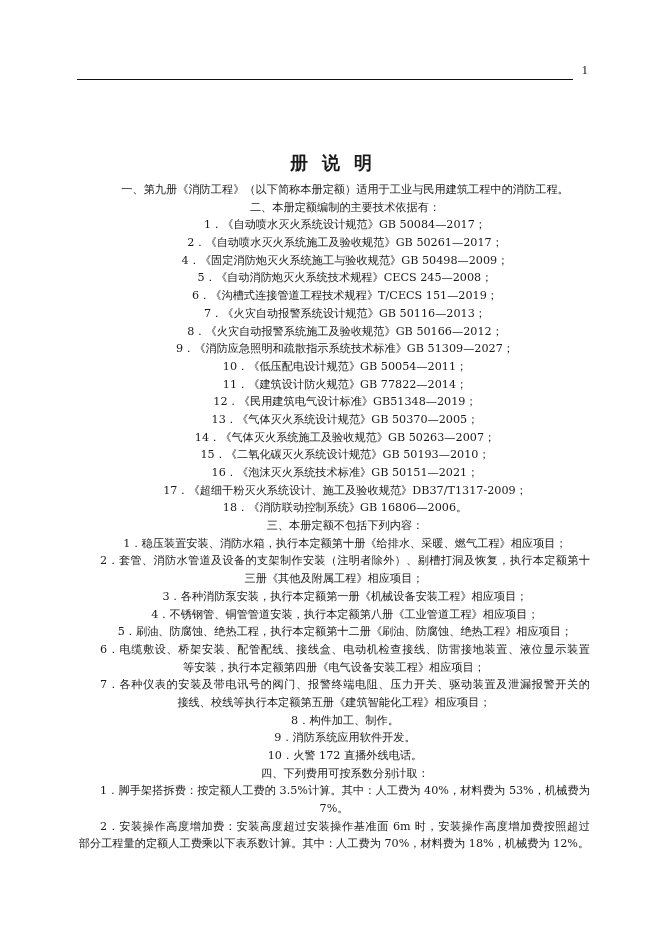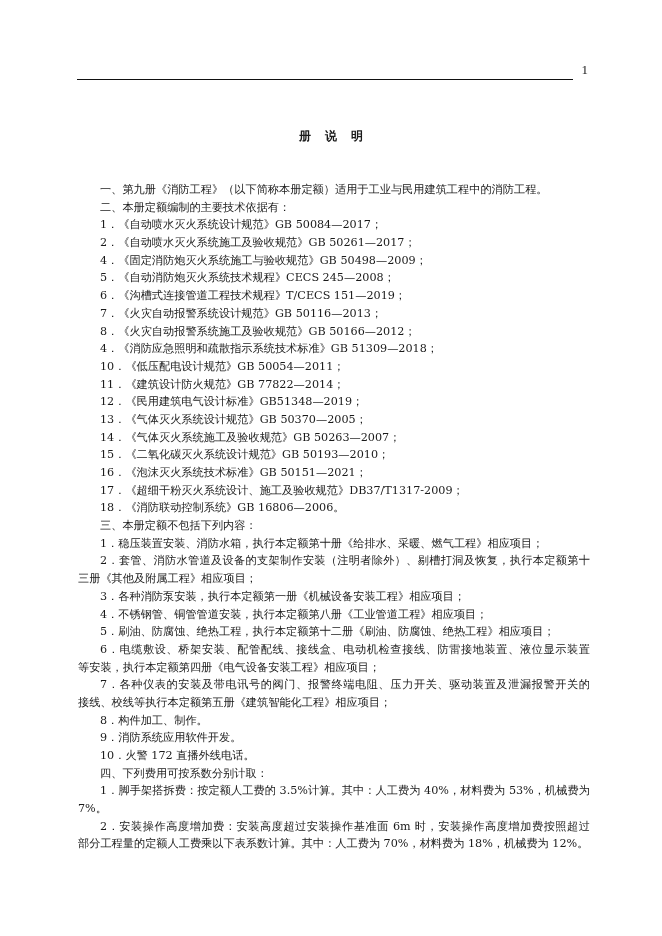--- a/index.html
+++ b/index.html
@@ -2,25 +2,25 @@
 <html><head>
 <meta charset="utf-8">
 <style>
   html, body { margin: 0; padding: 0; background: #ffffff; }
   body { width: 662px; height: 936px; position: relative; overflow: hidden;
          font-family: "DejaVu Serif", "Liberation Serif", serif; color: #1a1a1a; }
   .page-num { position: absolute; top: 62px; left: 540px; width: 48px; text-align: right;
               font-family: "Liberation Serif", serif; font-size: 13px; }
   .rule { position: absolute; top: 79px; left: 77px; width: 496px; height: 0;
           border-top: 1.3px solid #111; }
-  .title { position: absolute; top: 128px; left: 0; width: 662px; text-align: center;
-           font-family: "DejaVu Sans", sans-serif; font-weight: bold; font-size: 12px;
+  .title { position: absolute; top: 151px; left: 0; width: 662px; text-align: center;
+           font-family: "DejaVu Sans", sans-serif; font-weight: bold; font-size: 18px;
            letter-spacing: 14px; padding-left: 14px; box-sizing: border-box; }
   .body { position: absolute; top: 181px; left: 78px; width: 512px; }
-  .line { font-size: 11.2px; line-height: 17.7px; height: 17.7px; white-space: nowrap; overflow: visible; }
+  .line { font-size: 11.2px; line-height: 17.7px; height: 17.7px; white-space: nowrap; overflow: visible; text-align: center; }
   .ind { padding-left: 22px; }
   .noind { padding-left: 0; }
   .just { text-align: justify; text-align-last: justify; }
 </style>
 </head>
 <body>
 
 <div class="page-num">1</div>
 <div class="rule"></div>
 <div class="title">册说明</div>
@@ -28,21 +28,21 @@
 <div class="body">
   <div class="line ind">一、第九册《消防工程》（以下简称本册定额）适用于工业与民用建筑工程中的消防工程。</div>
   <div class="line ind">二、本册定额编制的主要技术依据有：</div>
   <div class="line ind">1．《自动喷水灭火系统设计规范》GB 50084—2017；</div>
   <div class="line ind">2．《自动喷水灭火系统施工及验收规范》GB 50261—2017；</div>
   <div class="line ind">4．《固定消防炮灭火系统施工与验收规范》GB 50498—2009；</div>
   <div class="line ind">5．《自动消防炮灭火系统技术规程》CECS 245—2008；</div>
   <div class="line ind">6．《沟槽式连接管道工程技术规程》T/CECS 151—2019；</div>
   <div class="line ind">7．《火灾自动报警系统设计规范》GB 50116—2013；</div>
   <div class="line ind">8．《火灾自动报警系统施工及验收规范》GB 50166—2012；</div>
-  <div class="line ind">4．《消防应急照明和疏散指示系统技术标准》GB 51309—2018；</div>
+  <div class="line ind">9．《消防应急照明和疏散指示系统技术标准》GB 51309—2027；</div>
   <div class="line ind">10．《低压配电设计规范》GB 50054—2011；</div>
   <div class="line ind">11．《建筑设计防火规范》GB 77822—2014；</div>
   <div class="line ind">12．《民用建筑电气设计标准》GB51348—2019；</div>
   <div class="line ind">13．《气体灭火系统设计规范》GB 50370—2005；</div>
   <div class="line ind">14．《气体灭火系统施工及验收规范》GB 50263—2007；</div>
   <div class="line ind">15．《二氧化碳灭火系统设计规范》GB 50193—2010；</div>
   <div class="line ind">16．《泡沫灭火系统技术标准》GB 50151—2021；</div>
   <div class="line ind">17．《超细干粉灭火系统设计、施工及验收规范》DB37/T1317-2009；</div>
   <div class="line ind">18．《消防联动控制系统》GB 16806—2006。</div>
   <div class="line ind">三、本册定额不包括下列内容：</div>

